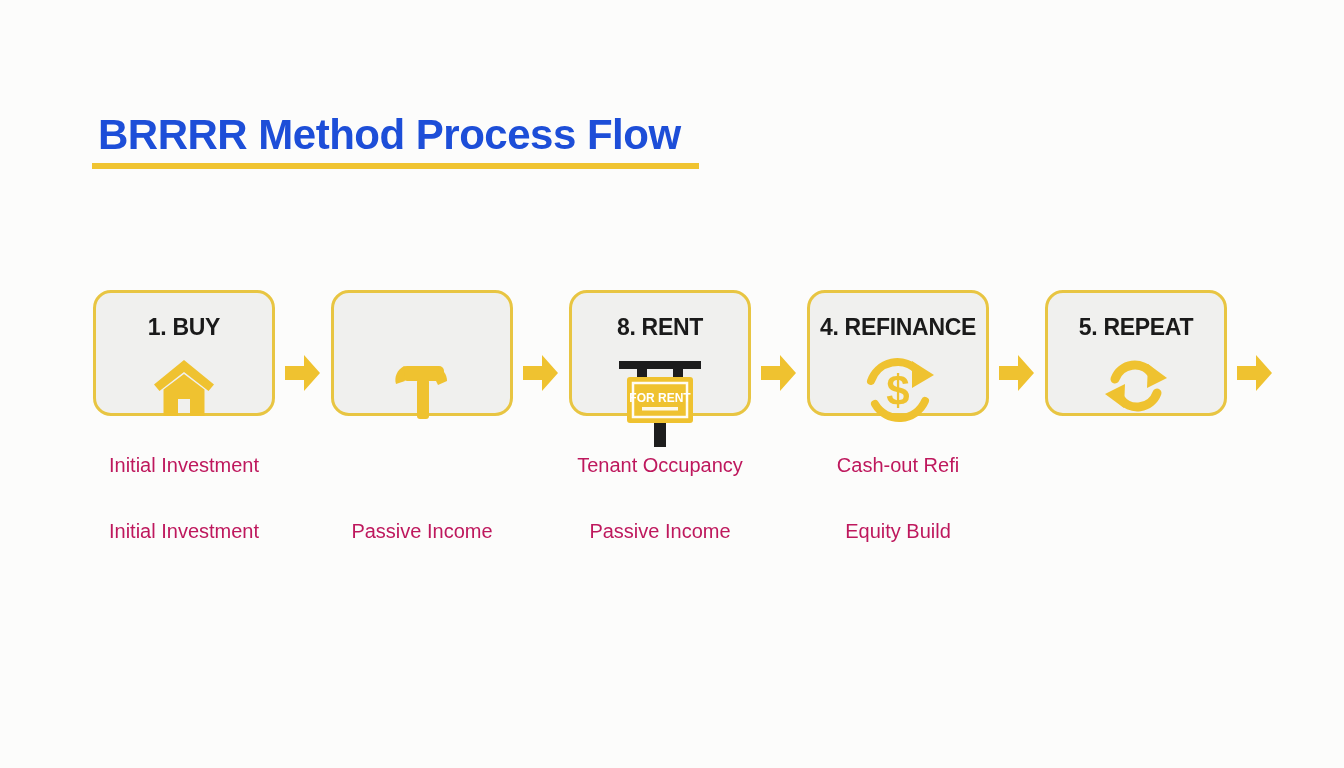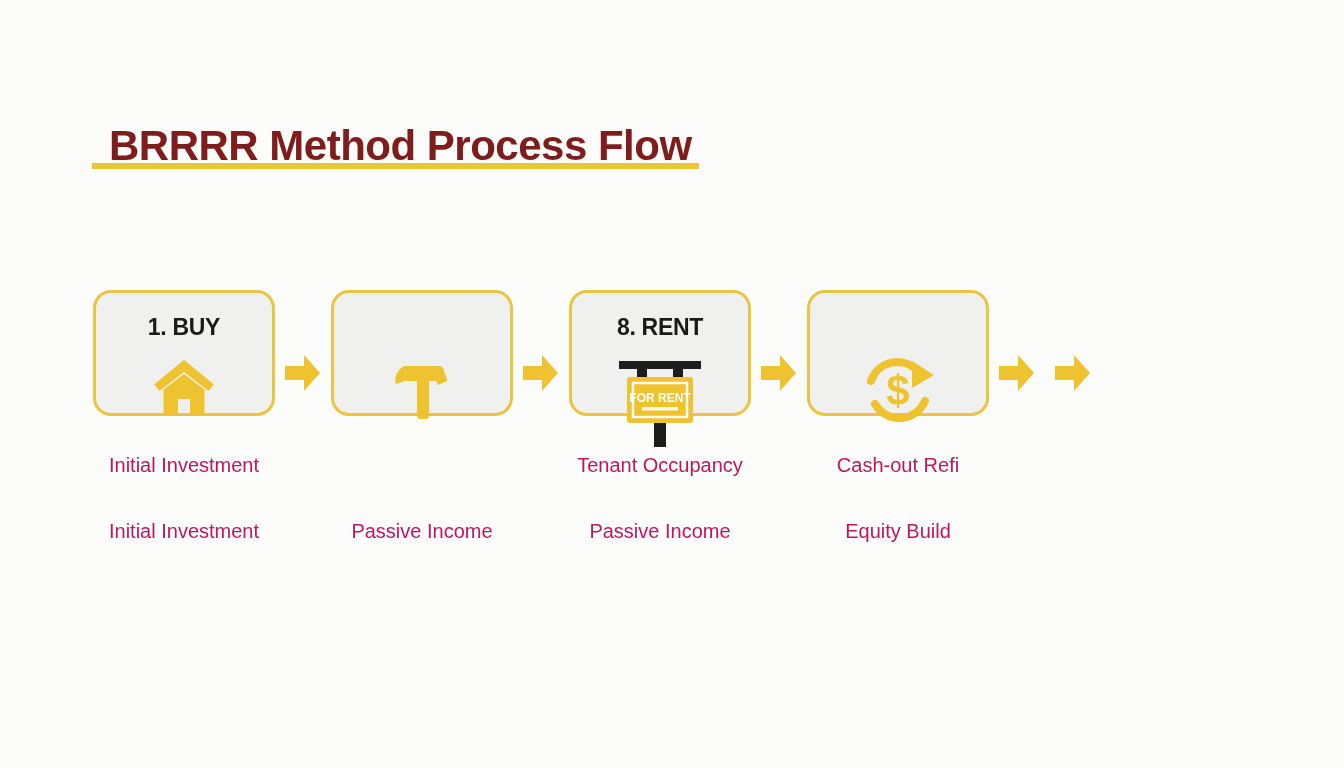--- a/index.html
+++ b/index.html
@@ -12,25 +12,25 @@
     position: relative;
     overflow: hidden;
     background: #FCFCFB;
     font-family: "Liberation Sans", sans-serif;
     color: #1A1A1A;
   }
   .page-title {
     position: absolute;
     left: 93px;
     top: 106px;
-    margin: 16px;
+    margin: 5px;
     font-size: 42px;
     font-weight: bold;
     letter-spacing: -0.5px;
-    color: #7f1d1d;
+    color: #1d4ed8;
     white-space: nowrap;
   }
   .title-underline {
     position: absolute;
     left: 92px;
     top: 163px;
     width: 607px;
     height: 6px;
     background: #F0C431;
   }
@@ -160,38 +160,50 @@
 
   <div class="arrow-slot">
     <span>
       <svg width="36" height="38" viewBox="0 0 36 38">
         <polygon points="0,12 19,12 19,1 35,19 19,37 19,26 0,26" fill="#EFC230"></polygon>
       </svg>
     </span>
   </div>
 
   <div class="step-box">
+    <div class="step-title">4. REFINANCE</div>
     <span class="step-icon icon-dollar">
       <svg width="76" height="78" viewBox="0 0 76 78">
         <path d="M 11 30 A 28 28 0 0 1 58 20" fill="none" stroke="#EFC230" stroke-width="8" stroke-linecap="round"></path>
         <polygon points="52,10 74,24 52,37" fill="#EFC230"></polygon>
         <path d="M 65 50 A 28 28 0 0 1 15 53" fill="none" stroke="#EFC230" stroke-width="8" stroke-linecap="round"></path>
         <text x="38" y="54" text-anchor="middle" font-size="42" font-weight="bold" font-family="Liberation Sans, sans-serif" fill="#EFC230">$</text>
       </svg>
     </span>
   </div>
 
   <div class="arrow-slot">
     <span>
       <svg width="36" height="38" viewBox="0 0 36 38">
         <polygon points="0,12 19,12 19,1 35,19 19,37 19,26 0,26" fill="#EFC230"></polygon>
       </svg>
     </span>
   </div>
 
+  <div class="step-box">
+    <div class="step-title">5. REPEAT</div>
+    <span class="step-icon icon-repeat">
+      <svg width="64" height="58" viewBox="0 0 64 58">
+        <path d="M 11 22 A 21 21 0 0 1 48 17" fill="none" stroke="#EFC230" stroke-width="9" stroke-linecap="round"></path>
+        <polygon points="44,7 63,21 43,31" fill="#EFC230"></polygon>
+        <path d="M 53 36 A 21 21 0 0 1 16 41" fill="none" stroke="#EFC230" stroke-width="9" stroke-linecap="round"></path>
+        <polygon points="20,51 1,37 21,27" fill="#EFC230"></polygon>
+      </svg>
+    </span>
+  </div>
 
   <div class="arrow-slot">
     <span>
       <svg width="36" height="38" viewBox="0 0 36 38">
         <polygon points="0,12 19,12 19,1 35,19 19,37 19,26 0,26" fill="#EFC230"></polygon>
       </svg>
     </span>
   </div>
 
 </div>

